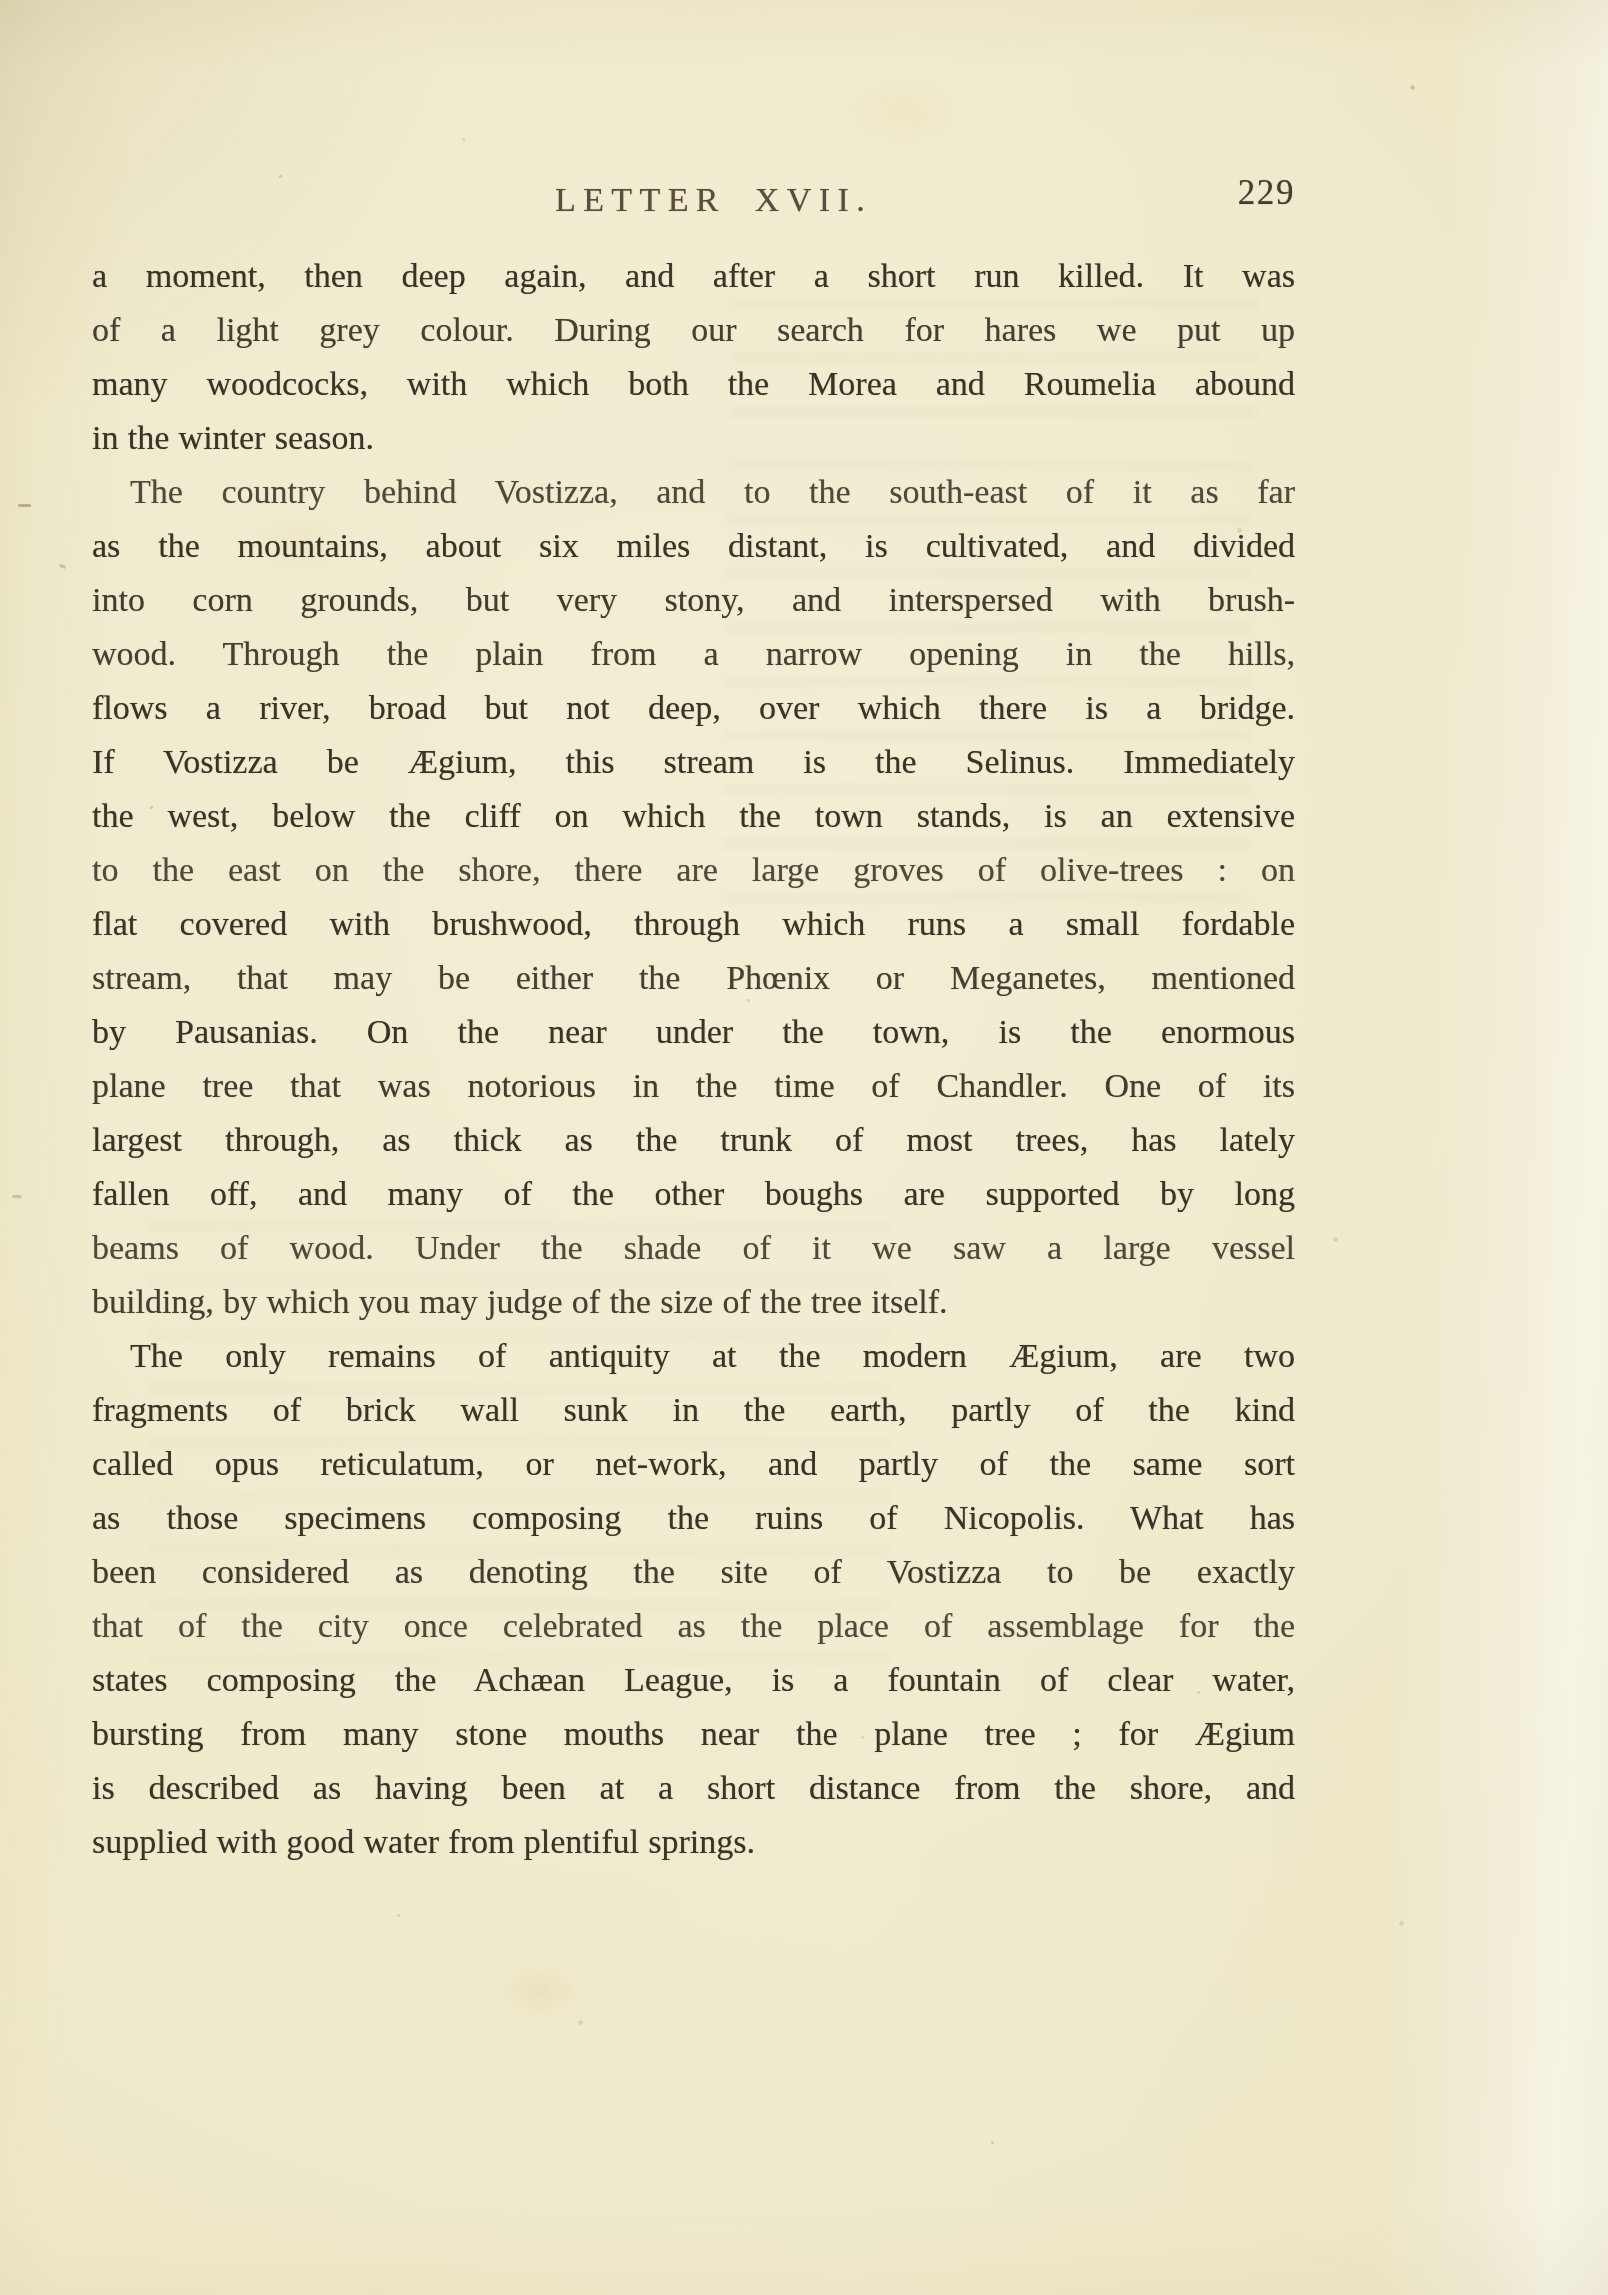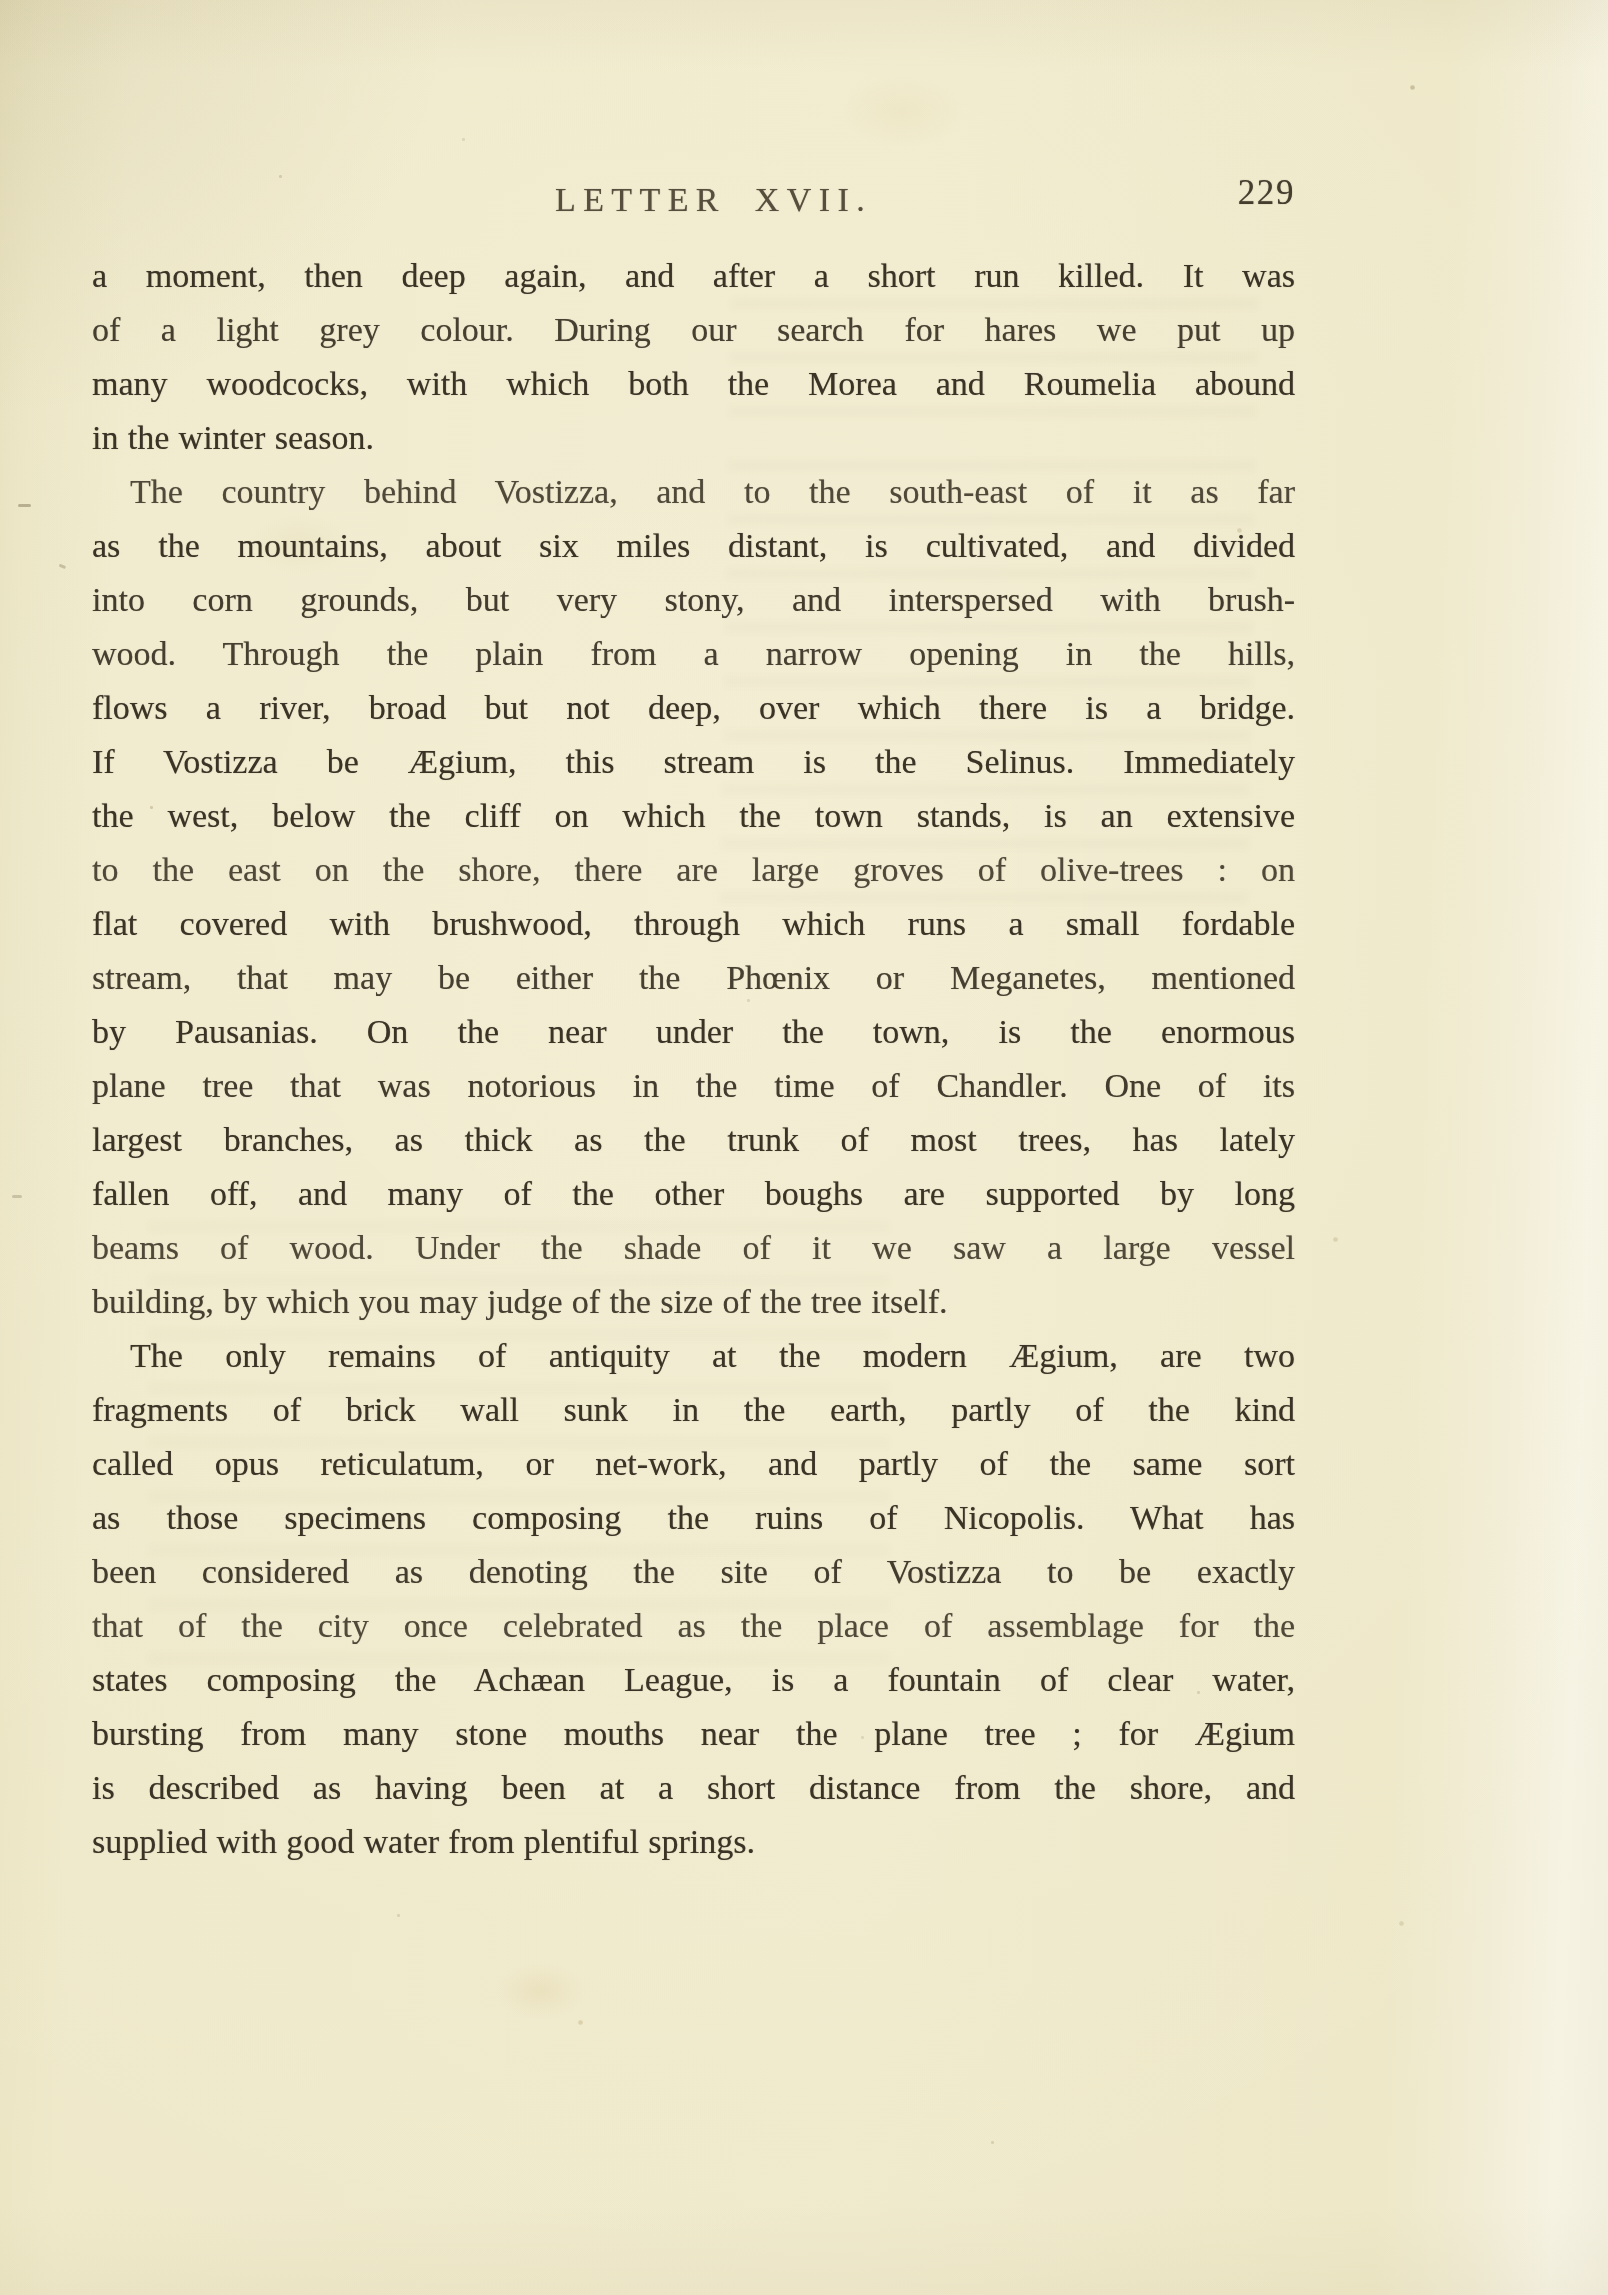--- a/index.html
+++ b/index.html
@@ -115,21 +115,21 @@
       <div class="line">into corn grounds, but very stony, and interspersed with brush-</div>
       <div class="line">wood. Through the plain from a narrow opening in the hills,</div>
       <div class="line">flows a river, broad but not deep, over which there is a bridge.</div>
       <div class="line">If Vostizza be Ægium, this stream is the Selinus. Immediately</div>
       <div class="line">the west, below the cliff on which the town stands, is an extensive</div>
       <div class="line">to the east on the shore, there are large groves of olive-trees : on</div>
       <div class="line">flat covered with brushwood, through which runs a small fordable</div>
       <div class="line">stream, that may be either the Phœnix or Meganetes, mentioned</div>
       <div class="line">by Pausanias. On the near under the town, is the enormous</div>
       <div class="line">plane tree that was notorious in the time of Chandler. One of its</div>
-      <div class="line">largest branches, as thick as the trunk of most trees, has lately</div>
+      <div class="line">largest through, as thick as the trunk of most trees, has lately</div>
       <div class="line">fallen off, and many of the other boughs are supported by long</div>
       <div class="line">beams of wood. Under the shade of it we saw a large vessel</div>
       <div class="line last">building, by which you may judge of the size of the tree itself.</div>
       <div class="line indent">The only remains of antiquity at the modern Ægium, are two</div>
       <div class="line">fragments of brick wall sunk in the earth, partly of the kind</div>
       <div class="line">called opus reticulatum, or net-work, and partly of the same sort</div>
       <div class="line">as those specimens composing the ruins of Nicopolis. What has</div>
       <div class="line">been considered as denoting the site of Vostizza to be exactly</div>
       <div class="line">that of the city once celebrated as the place of assemblage for the</div>
       <div class="line">states composing the Achæan League, is a fountain of clear water,</div>

